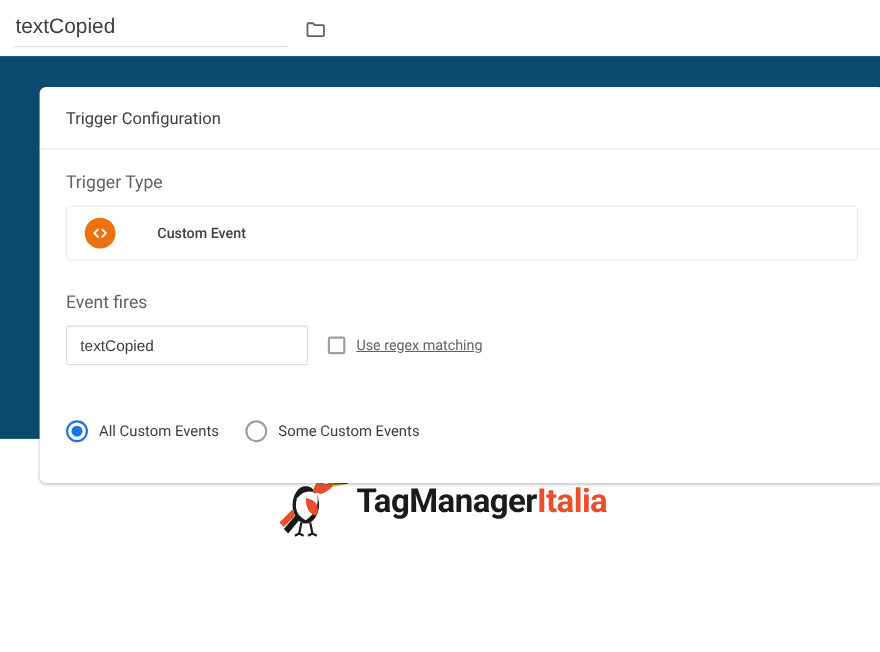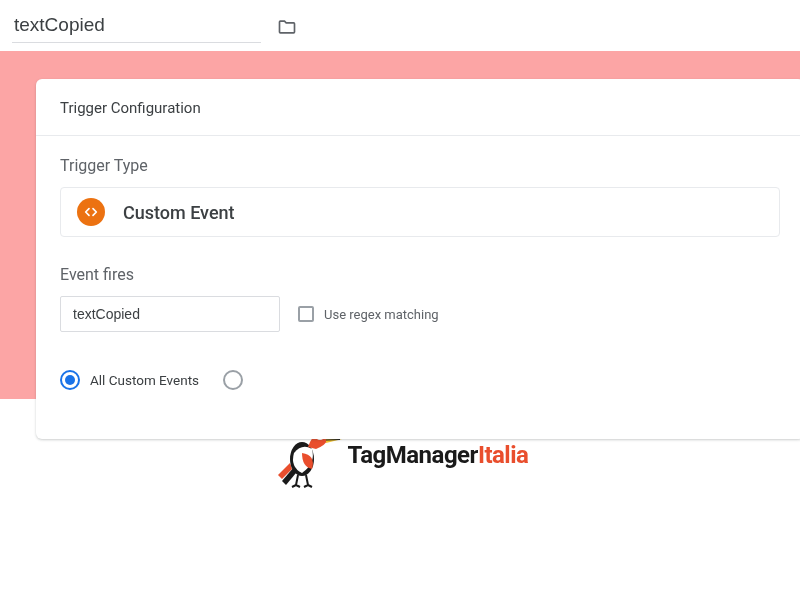--- a/index.html
+++ b/index.html
@@ -30,21 +30,21 @@
     outline: none;
     min-width: 100px;
   }
   .folder-icon {
     margin-left: 16px;
     color: #5f6368;
     display: flex;
     align-items: center;
   }
   .gray-area {
-    background: #fca5a5;
+    background: #0c4a6e;
     padding: 28px 0 0 36px;
     height: 348px;
     position: relative;
   }
   .card {
     background: #fff;
     border-radius: 6px;
     box-shadow: 0 1px 3px rgba(60,64,67,.15), 0 1px 2px rgba(60,64,67,.12);
     min-height: 360px;
     margin-right: -4px;
@@ -76,23 +76,24 @@
     width: 28px;
     height: 28px;
     border-radius: 50%;
     background: #ec7211;
     display: flex;
     align-items: center;
     justify-content: center;
     margin-right: 18px;
   }
   .tt-label {
-    font-size: 18px;
+    font-size: 13px;
     color: #3c4043;
     font-weight: 500;
+    margin-left: 20px;
   }
   .event-row {
     display: flex;
     align-items: center;
     gap: 18px;
     margin-bottom: 38px;
   }
   .text-input {
     border: 1px solid #dadce0;
     border-radius: 2px;
@@ -101,20 +102,21 @@
     color: #3c4043;
     width: 220px;
     outline: none;
   }
   .checkbox-wrap {
     display: flex;
     align-items: center;
     gap: 10px;
     font-size: 13px;
     color: #5f6368;
+    text-decoration: underline;
   }
   .chk {
     width: 16px;
     height: 16px;
     border: 2px solid #9aa0a6;
     border-radius: 2px;
     background: #fff;
     cursor: pointer;
   }
   .radio-row {
@@ -123,20 +125,21 @@
     gap: 24px;
     margin-top: 14px;
   }
   .radio-option {
     display: flex;
     align-items: center;
     gap: 10px;
     font-size: 13.5px;
     color: #3c4043;
     cursor: pointer;
+    margin-top: 12px;
   }
   .radio {
     width: 20px;
     height: 20px;
     border: 2px solid #9aa0a6;
     border-radius: 50%;
     display: flex;
     align-items: center;
     justify-content: center;
   }
@@ -151,21 +154,21 @@
     border-radius: 50%;
   }
   .footer-logo {
     display: flex;
     align-items: center;
     justify-content: center;
     padding-top: 14px;
     gap: 6px;
   }
   .logo-text {
-    font-size: 24px;
+    font-size: 30px;
     font-weight: 700;
     letter-spacing: -0.5px;
   }
   .logo-black { color: #1a1a1a; }
   .logo-red { color: #e94e2d; }
 </style>
 </head>
 <body>
 
 <div class="topbar">
@@ -206,20 +209,21 @@
       </div>
 
 
       <div class="radio-row">
         <div class="radio-option">
           <span class="radio selected"></span>
           <span>All Custom Events</span>
         </div>
         <div class="radio-option">
           <span class="radio"></span>
+          <span>Some Custom Events</span>
         </div>
       </div>
 
     </div>
   </div>
 </div>
 
 <div class="footer-logo">
   <span>
     <svg width="70" height="80" viewBox="0 0 70 80">

